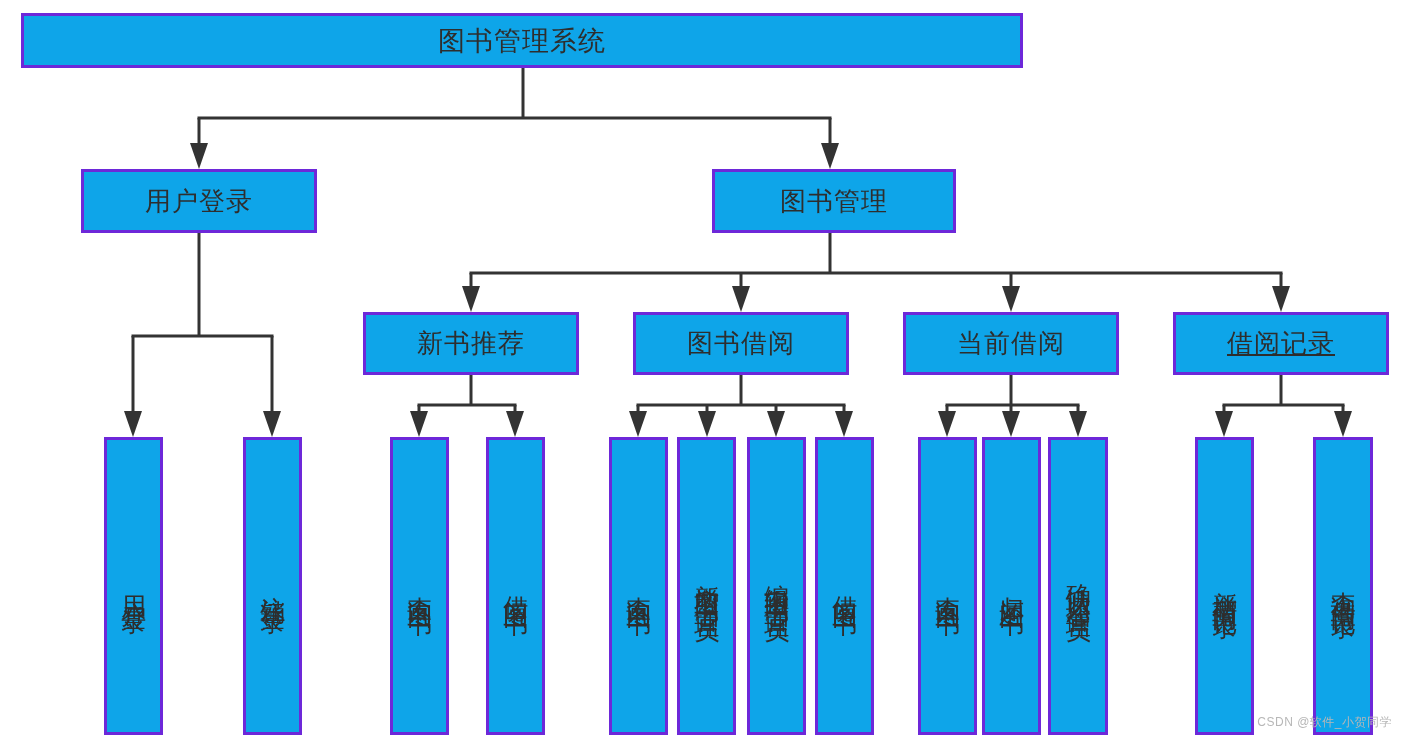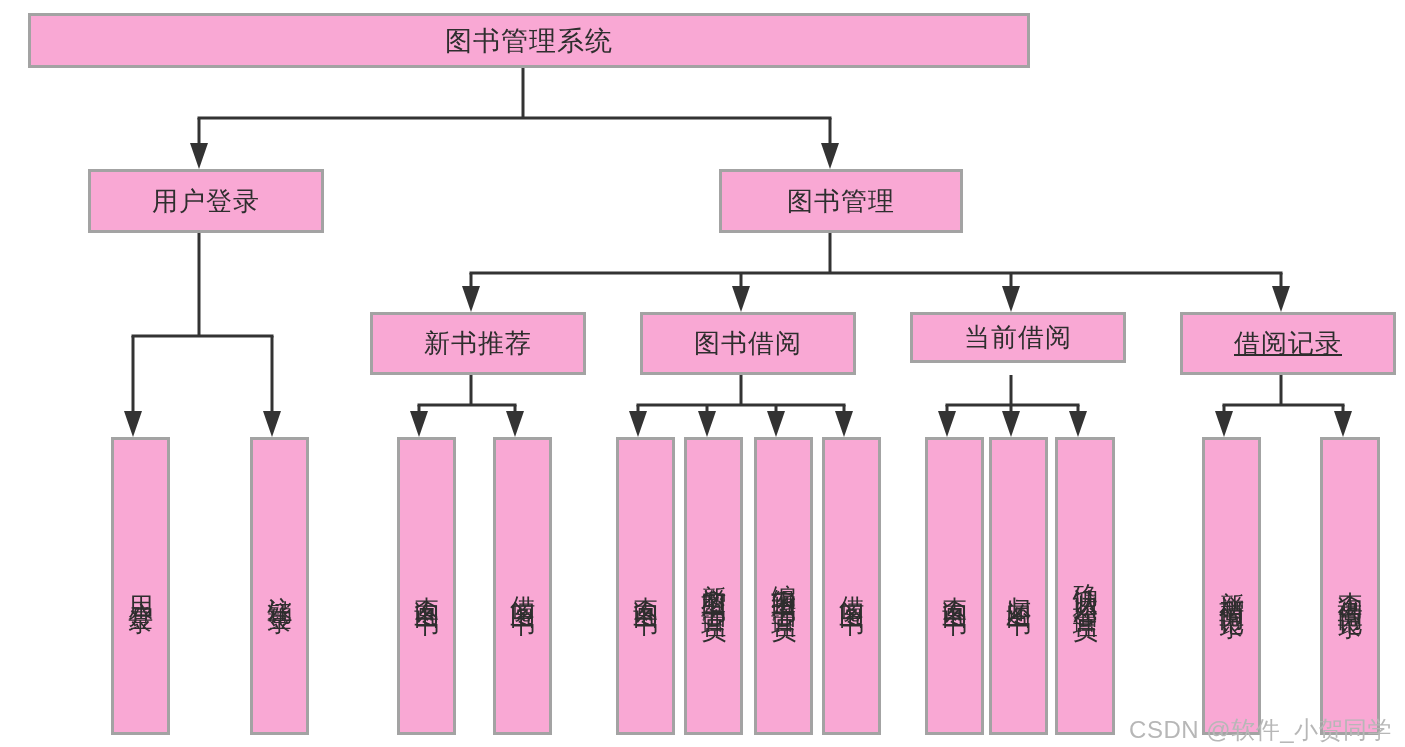--- a/index.html
+++ b/index.html
@@ -5,38 +5,37 @@
   html, body { margin: 0; padding: 0; background: #ffffff; }
   body {
     width: 1405px; height: 747px; position: relative; overflow: hidden;
     font-family: "Liberation Sans", sans-serif;
     color: #2e2e2e;
   }
   .stage { position: absolute; left: 0; top: 0; width: 1405px; height: 747px; }
   svg.connectors { position: absolute; left: 0; top: 0; }
   .box {
     position: absolute; box-sizing: border-box;
-    border: 3px solid #a3a3a3; background: #f9a8d4;
+    border: 3px solid #6d28d9; background: #0ea5e9;
     display: flex; align-items: center; justify-content: center;
     color: #2e2e2e;
-    margin-left: 7px;
   }
   .h-box { font-size: 26px; letter-spacing: 1px; white-space: nowrap; }
   .root-box { font-size: 27px; }
   .v-box span {
     writing-mode: vertical-lr;
     text-orientation: mixed;
     font-size: 25px;
     letter-spacing: 5px;
     line-height: 1.1;
     white-space: nowrap;
   }
   .watermark {
     position: absolute; right: 13px; top: 714px;
-    font-size: 24px; letter-spacing: 0.5px;
+    font-size: 12px; letter-spacing: 0.5px;
     color: #b7b7b7; white-space: nowrap; z-index: 5;
   }
 </style>
 </head>
 <body>
 
 <div class="stage">
 
   <svg class="connectors" width="1405" height="747" viewBox="0 0 1405 747">
     <g stroke="#333333" stroke-width="3" fill="none">
@@ -118,21 +117,21 @@
   <div class="box h-box" style="left:712px; top:169px; width:244px; height:64px;">
     <span>图书管理</span>
   </div>
 
   <div class="box h-box" style="left:633px; top:312px; width:216px; height:63px;">
     <span>图书借阅</span>
   </div>
   <div class="box h-box" style="left:363px; top:312px; width:216px; height:63px;">
     <span>新书推荐</span>
   </div>
-  <div class="box h-box" style="left:903px; top:312px; width:216px; height:51px;">
+  <div class="box h-box" style="left:903px; top:312px; width:216px; height:63px;">
     <span>当前借阅</span>
   </div>
   <div class="box h-box" style="left:1173px; top:312px; width:216px; height:63px;text-decoration:underline;">
     <span>借阅记录</span>
   </div>
 
   <div class="box v-box" style="left:104px; top:437px; width:59px; height:298px;">
     <span>用户登录</span>
   </div>
   <div class="box v-box" style="left:243px; top:437px; width:59px; height:298px;">

